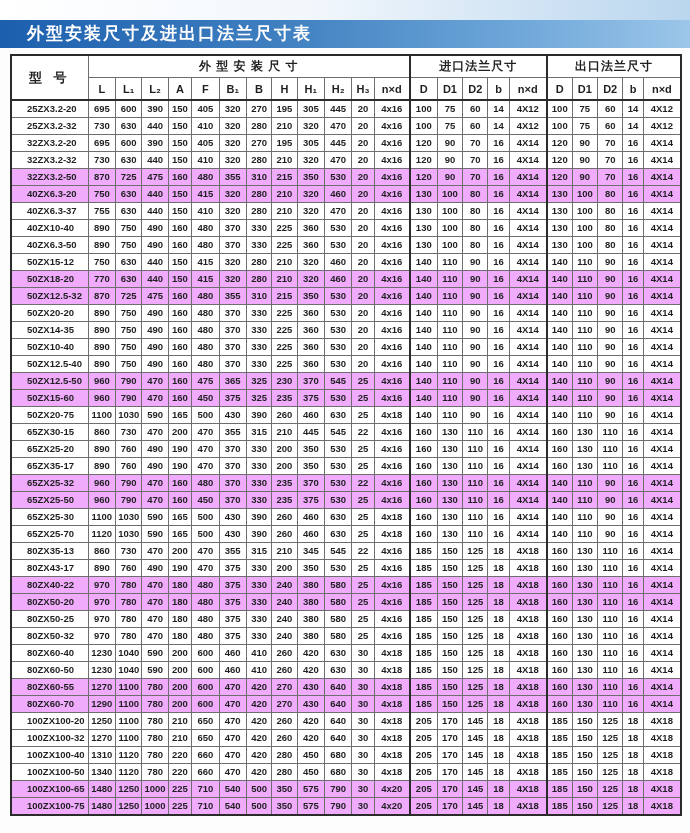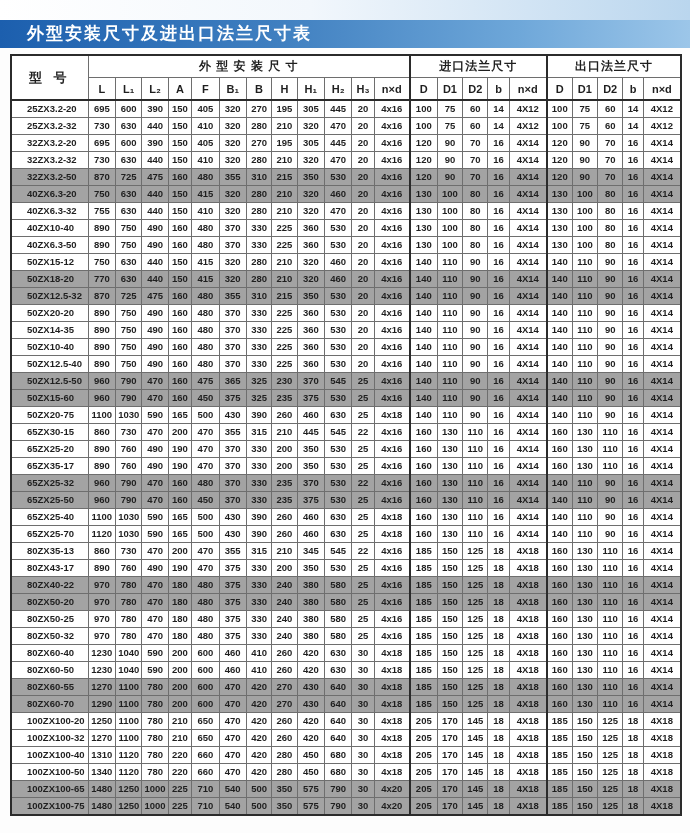--- a/index.html
+++ b/index.html
@@ -27,21 +27,21 @@
     border:1px solid #6e6e6e;
     text-align:center;font-weight:bold;color:#1f1f1f;
     padding:0;overflow:hidden;white-space:nowrap;
   }
   thead{border-bottom:2px solid #2b2b2b;}
   .grp-h{height:21px;font-size:12px;letter-spacing:1px;}
   .letters th{height:21px;font-size:11px;}
   .model-h{font-size:13px;letter-spacing:4px;}
   tbody td{height:16px;line-height:16px;font-size:9.5px;}
   td.model-cell{text-align:left;padding-left:15px;font-size:9.5px;letter-spacing:0;}
-  tbody tr:nth-child(6n+5),tbody tr:nth-child(6n+6){background:#a3a3a3;}
+  tbody tr:nth-child(6n+5),tbody tr:nth-child(6n+6){background:#f0abfc;}
   .grp-sep{border-left:2px solid #2b2b2b;}
 </style>
 </head>
 <body>
 
 <div class="page">
   <div class="top-strip"></div>
   <div class="banner">
     <span>外型安装尺寸及进出口法兰尺寸表</span>
   </div>
@@ -252,21 +252,21 @@
             <td>80</td>
             <td>16</td>
             <td>4X14</td>
             <td class="grp-sep">130</td>
             <td>100</td>
             <td>80</td>
             <td>16</td>
             <td>4X14</td>
           </tr>
           <tr>
-            <td class="model-cell">40ZX6.3-32</td>
+            <td class="model-cell">40ZX6.3-37</td>
             <td>755</td>
             <td>630</td>
             <td>440</td>
             <td>150</td>
             <td>410</td>
             <td>320</td>
             <td>280</td>
             <td>210</td>
             <td>320</td>
             <td>470</td>
@@ -702,21 +702,21 @@
             <td>110</td>
             <td>16</td>
             <td>4X14</td>
             <td class="grp-sep">140</td>
             <td>110</td>
             <td>90</td>
             <td>16</td>
             <td>4X14</td>
           </tr>
           <tr>
-            <td class="model-cell">65ZX25-40</td>
+            <td class="model-cell">65ZX25-30</td>
             <td>1100</td>
             <td>1030</td>
             <td>590</td>
             <td>165</td>
             <td>500</td>
             <td>430</td>
             <td>390</td>
             <td>260</td>
             <td>460</td>
             <td>630</td>

